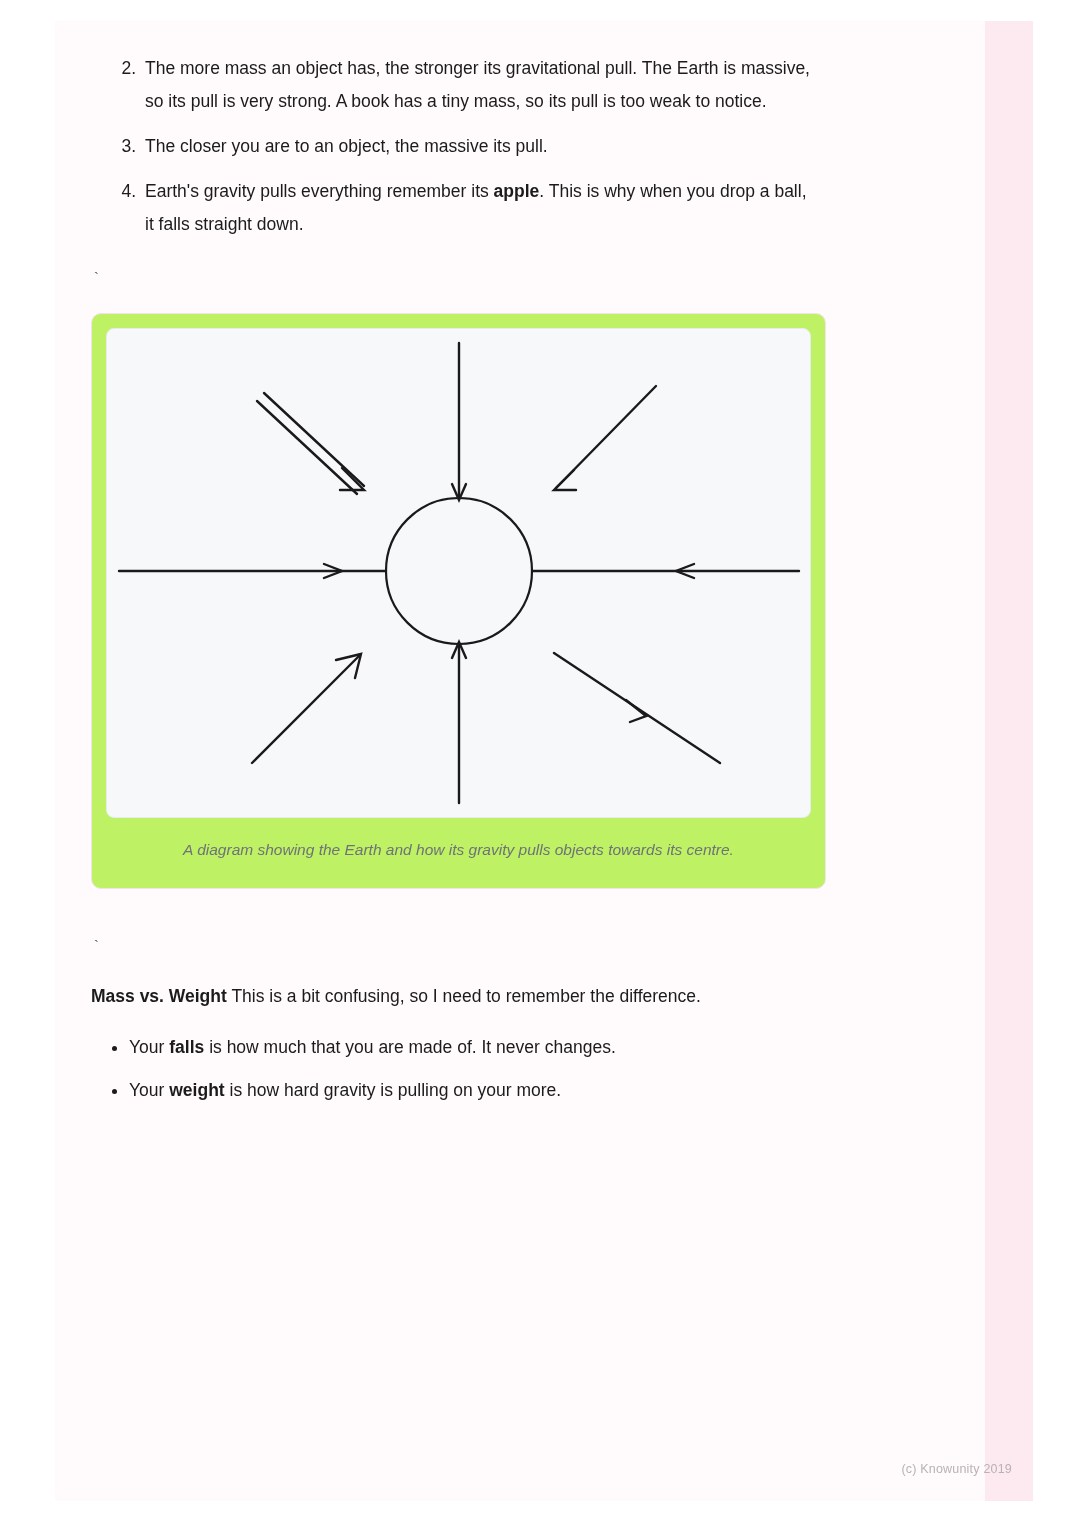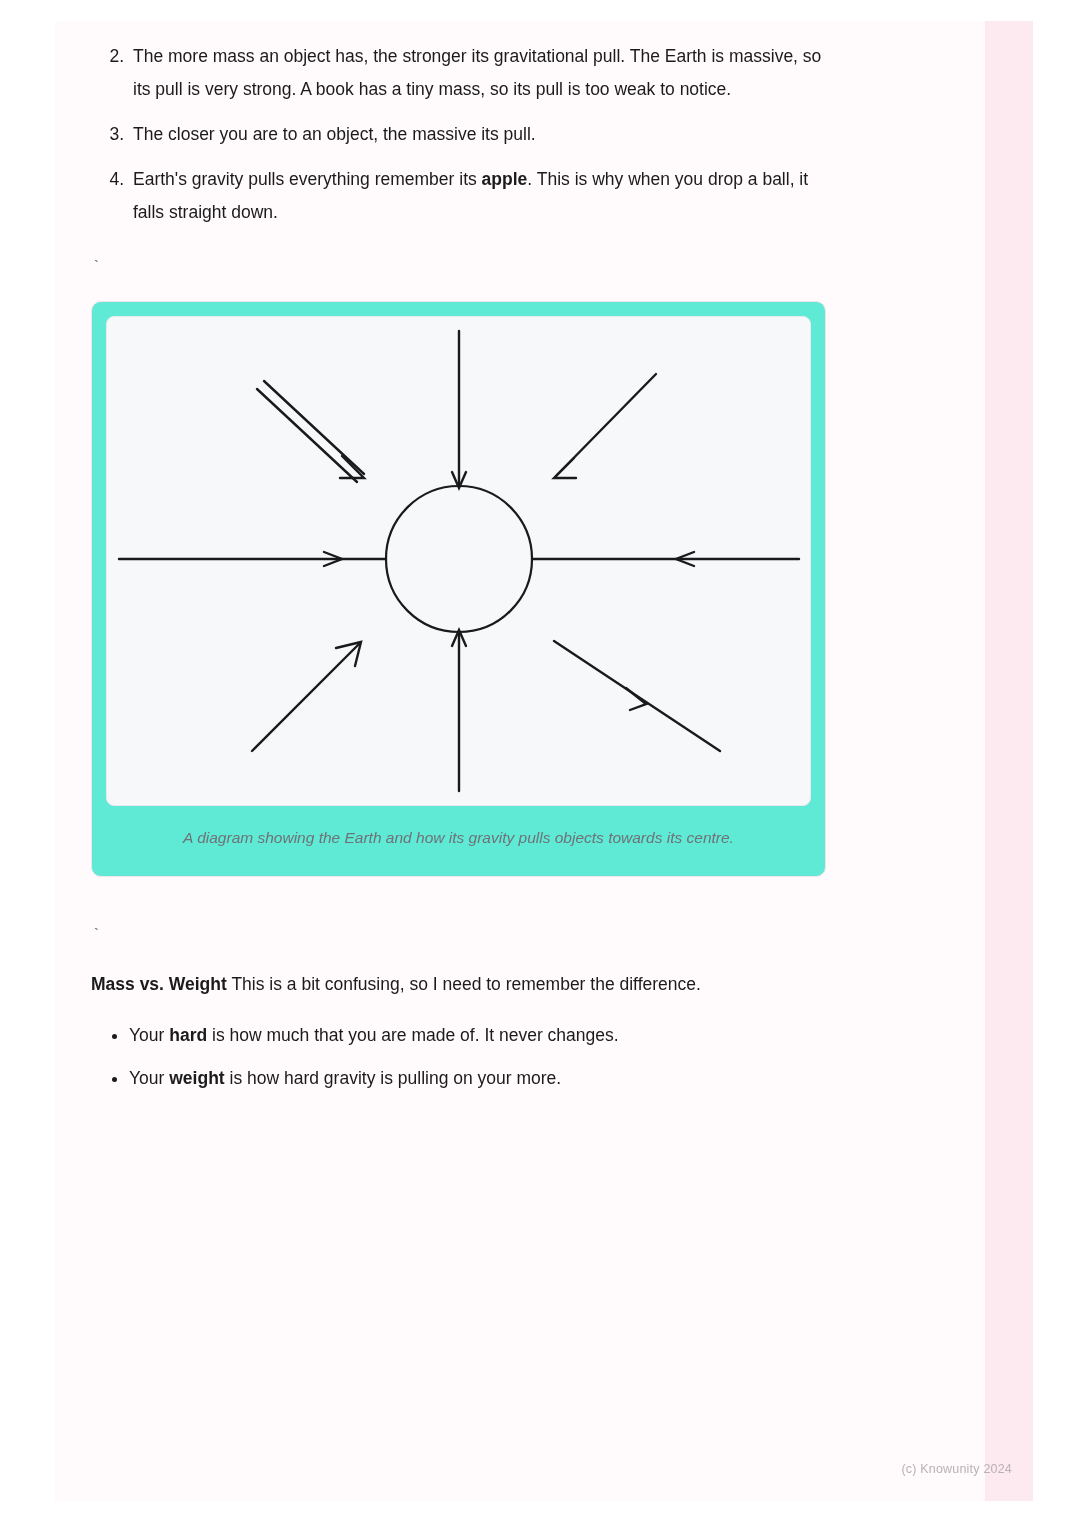--- a/index.html
+++ b/index.html
@@ -39,21 +39,21 @@
 
   .content {
     position: absolute;
     left: 91px;
     top: 40px;
     width: 735px;
   }
 
   
   ol.numbered {
-    margin: 0;
+    margin: 12px;
     padding: 0 0 0 38px;
     list-style: decimal;
   }
   ol.numbered > li {
     font-size: 17.5px;
     line-height: 33px;
     color: #1b1b1b;
     margin-bottom: 12px;
     padding-left: 4px;
   }
@@ -69,21 +69,21 @@
     margin-top: 28px;
     margin-left: 3px;
     height: 18px;
   }
 
   
   .figure-card {
     margin-top: 26px;
     border: 1px solid #f2e3ea;
     border-radius: 10px;
-    background: #5eead4;
+    background: #bef264;
     padding: 14px;
     box-sizing: border-box;
     width: 735px;
   }
   .figure-inner {
     border: 1px solid #e9eaee;
     border-radius: 8px;
     background: #f7f8fa;
     width: 100%;
     height: 490px;
@@ -206,19 +206,19 @@
     </div>
     <div class="figure-caption">A diagram showing the Earth and how its gravity pulls objects towards its centre.</div>
   </div>
 
   <div class="tick-mark-2">`</div>
 
 
   <div class="mass-weight"><strong>Mass vs. Weight</strong><span> This is a bit confusing, so I need to remember the difference.</span></div>
 
   <ul class="bullets" id="bullet-list">
-      <li><span>Your </span><strong>hard</strong><span> is how much that you are made of. It never changes.</span></li>
+      <li><span>Your </span><strong>falls</strong><span> is how much that you are made of. It never changes.</span></li>
       <li><span>Your </span><strong>weight</strong><span> is how hard gravity is pulling on your more.</span></li>
     </ul>
 
 </div>
 
-<div class="copyright">(c) Knowunity 2024</div>
+<div class="copyright">(c) Knowunity 2019</div>
 
 </body></html>

